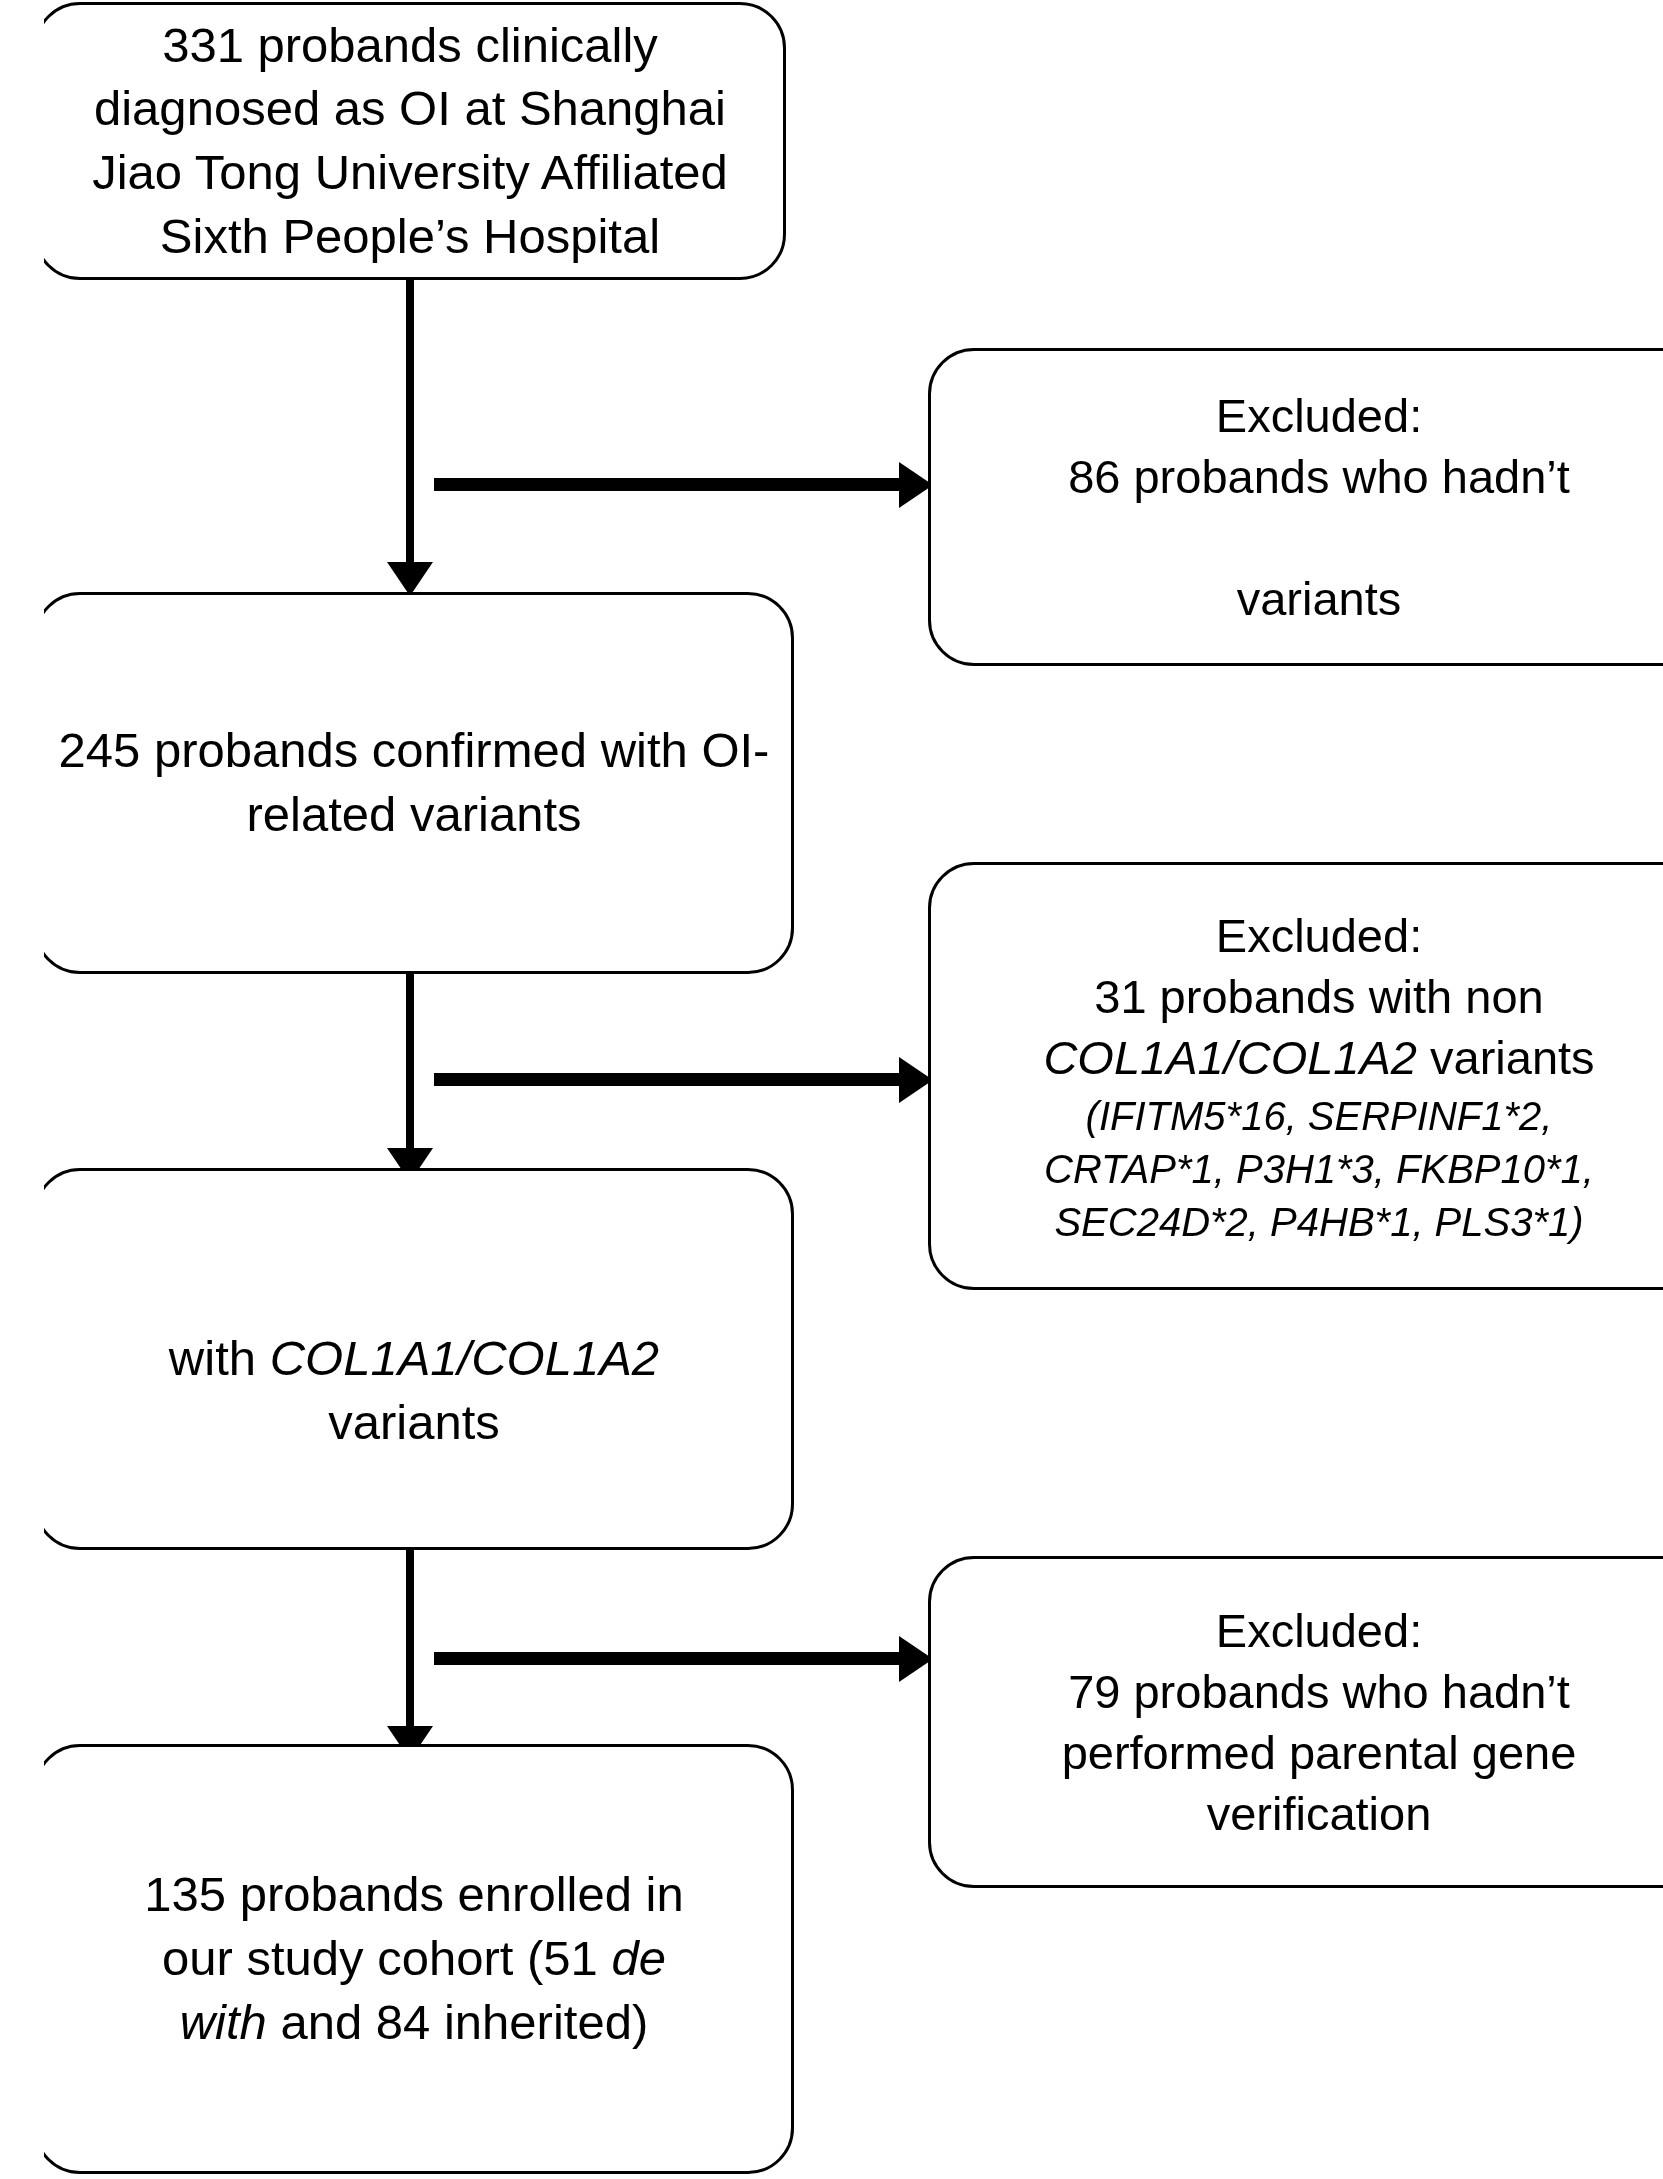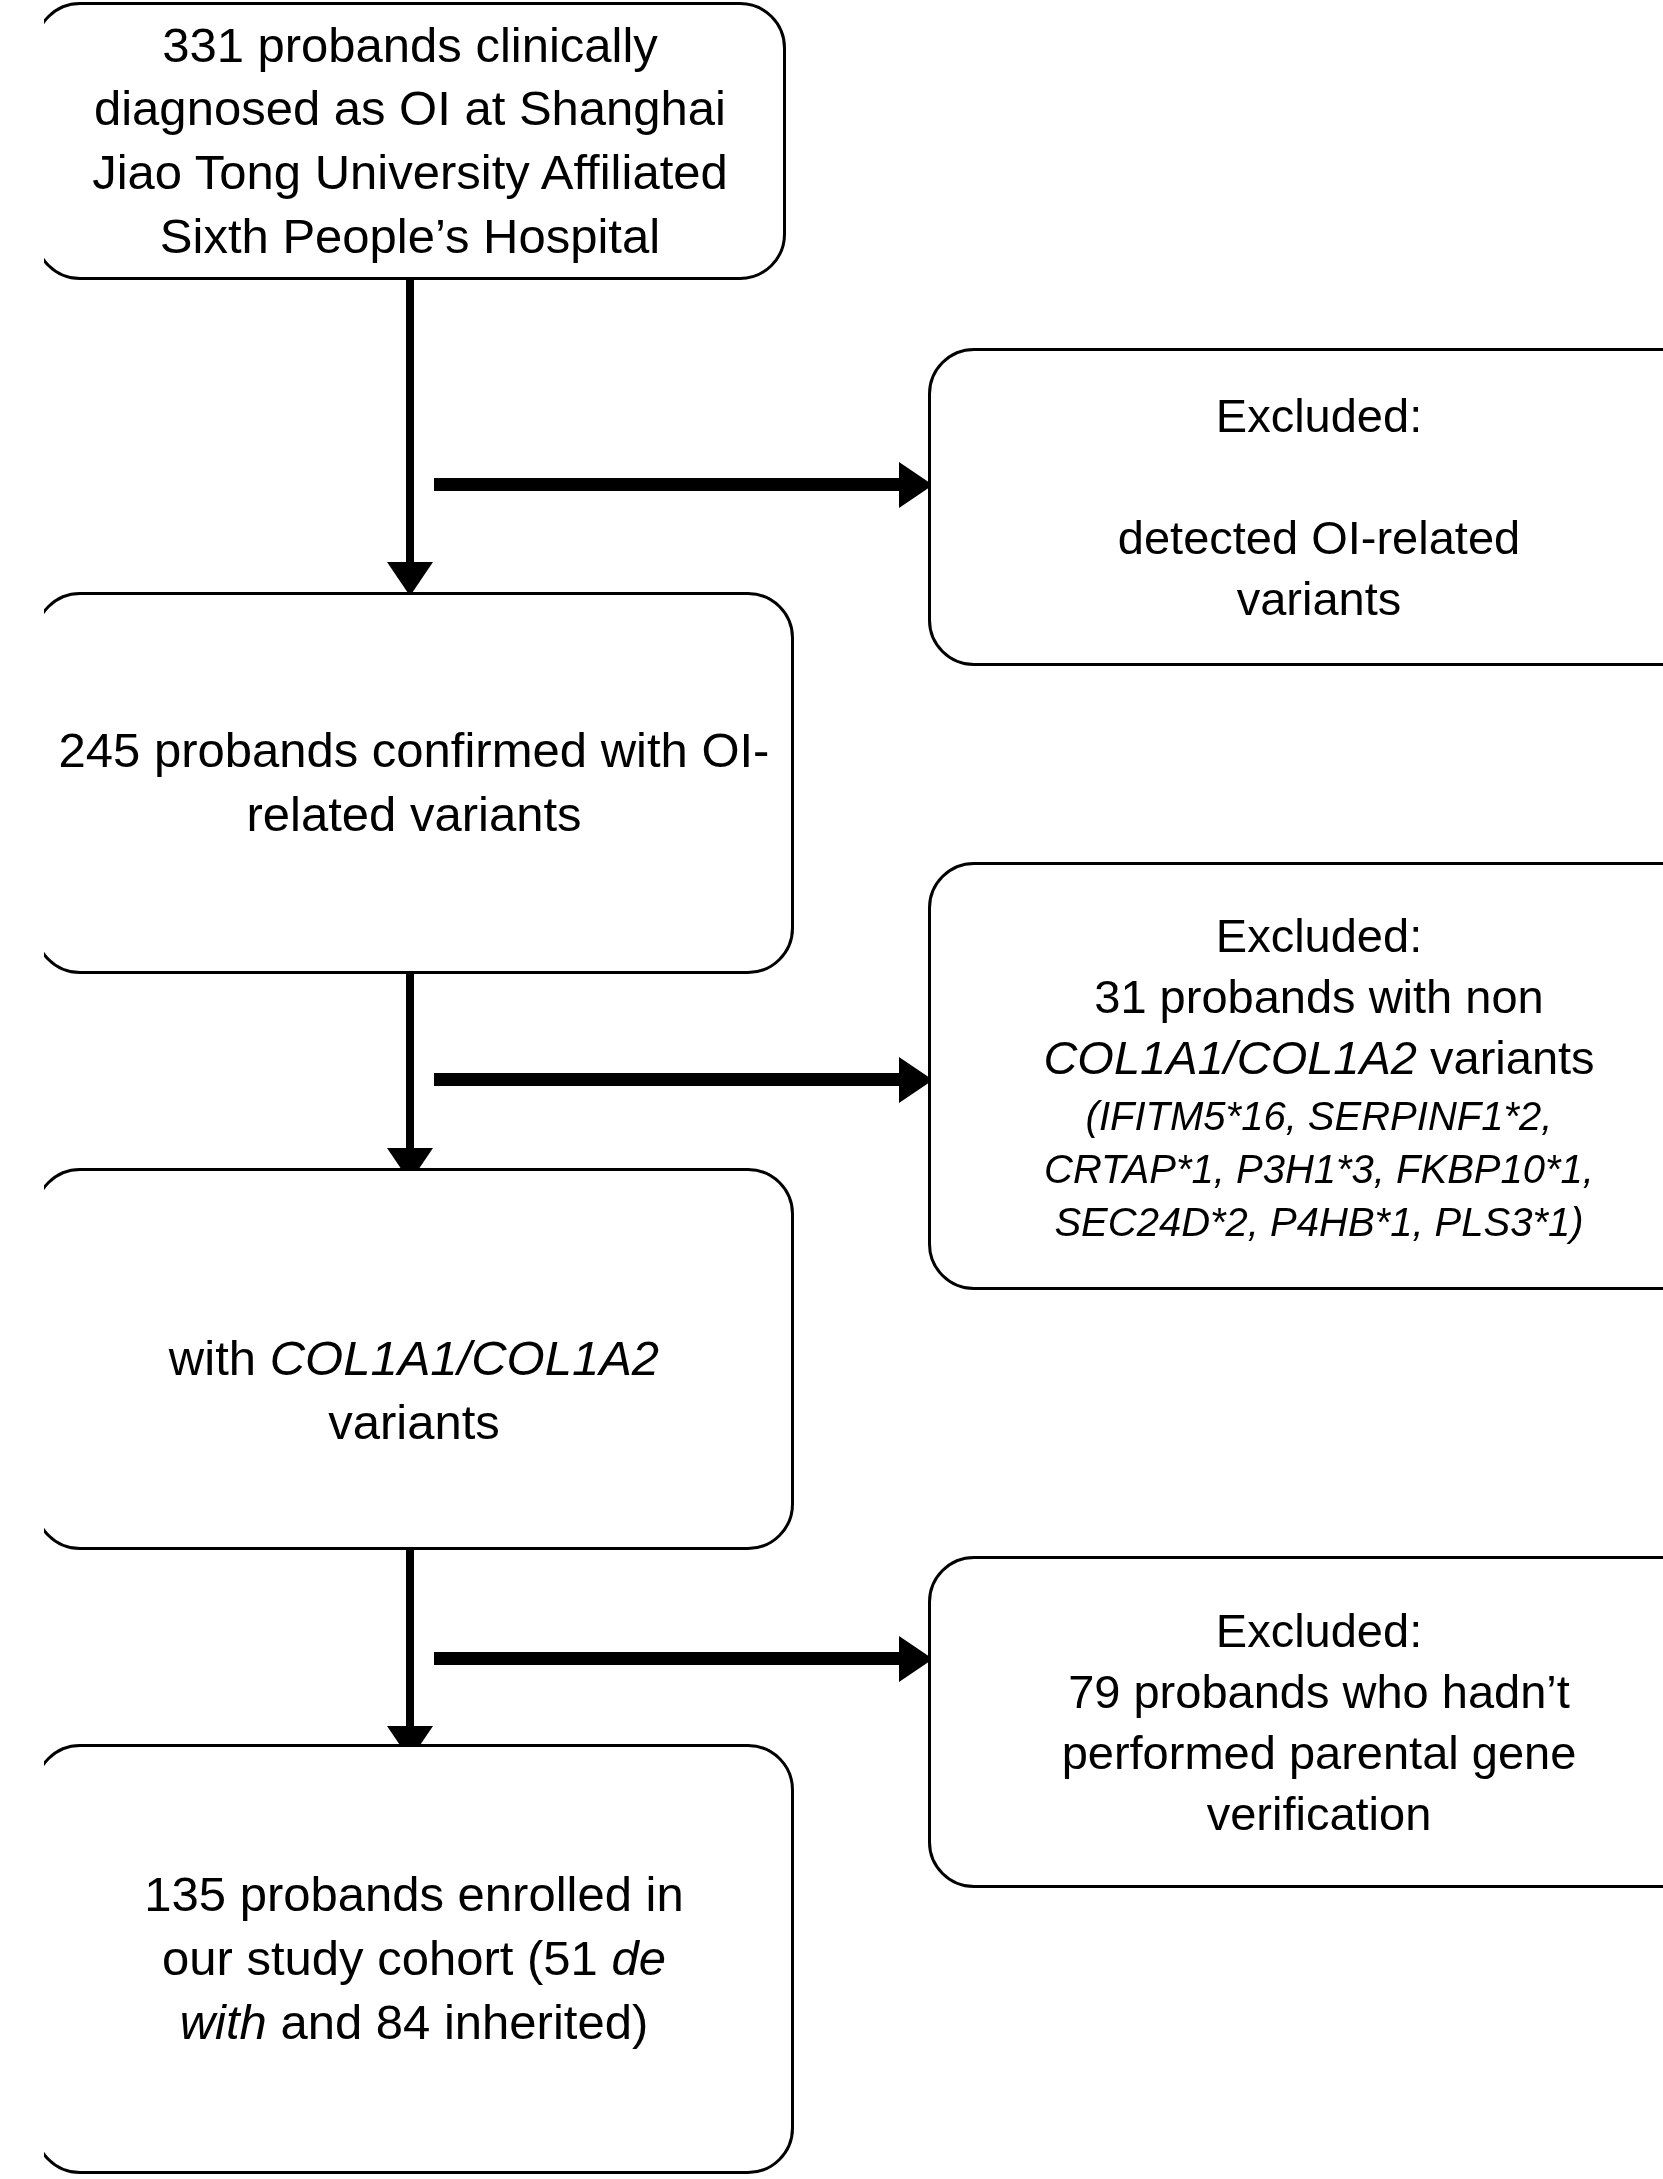--- a/index.html
+++ b/index.html
@@ -83,22 +83,22 @@
 
   <div class="vline" style="left:362px; top:280px; width:8px; height:310px;"></div>
   <div class="arrow-down" style="left:343px; top:562px;"></div>
 
   <div class="hline" style="left:390px; top:478px; width:470px; height:13px;"></div>
   <div class="arrow-right" style="left:855px; top:462px;"></div>
 
   <div class="node small" style="left:884px; top:348px; width:782px; height:318px;">
     <div class="txt">
       <span>Excluded:</span><br>
+      <span>86 probands who hadn’t</span><br>
       <br>
-      <span>detected OI-related</span><br>
       <span>variants</span>
     </div>
   </div>
 
   <div class="node big" style="left:-10px; top:592px; width:760px; height:382px;">
     <div class="txt">245 probands confirmed with OI-related variants</div>
   </div>
 
   <div class="vline" style="left:362px; top:974px; width:8px; height:200px;"></div>
   <div class="arrow-down" style="left:343px; top:1148px;"></div>

